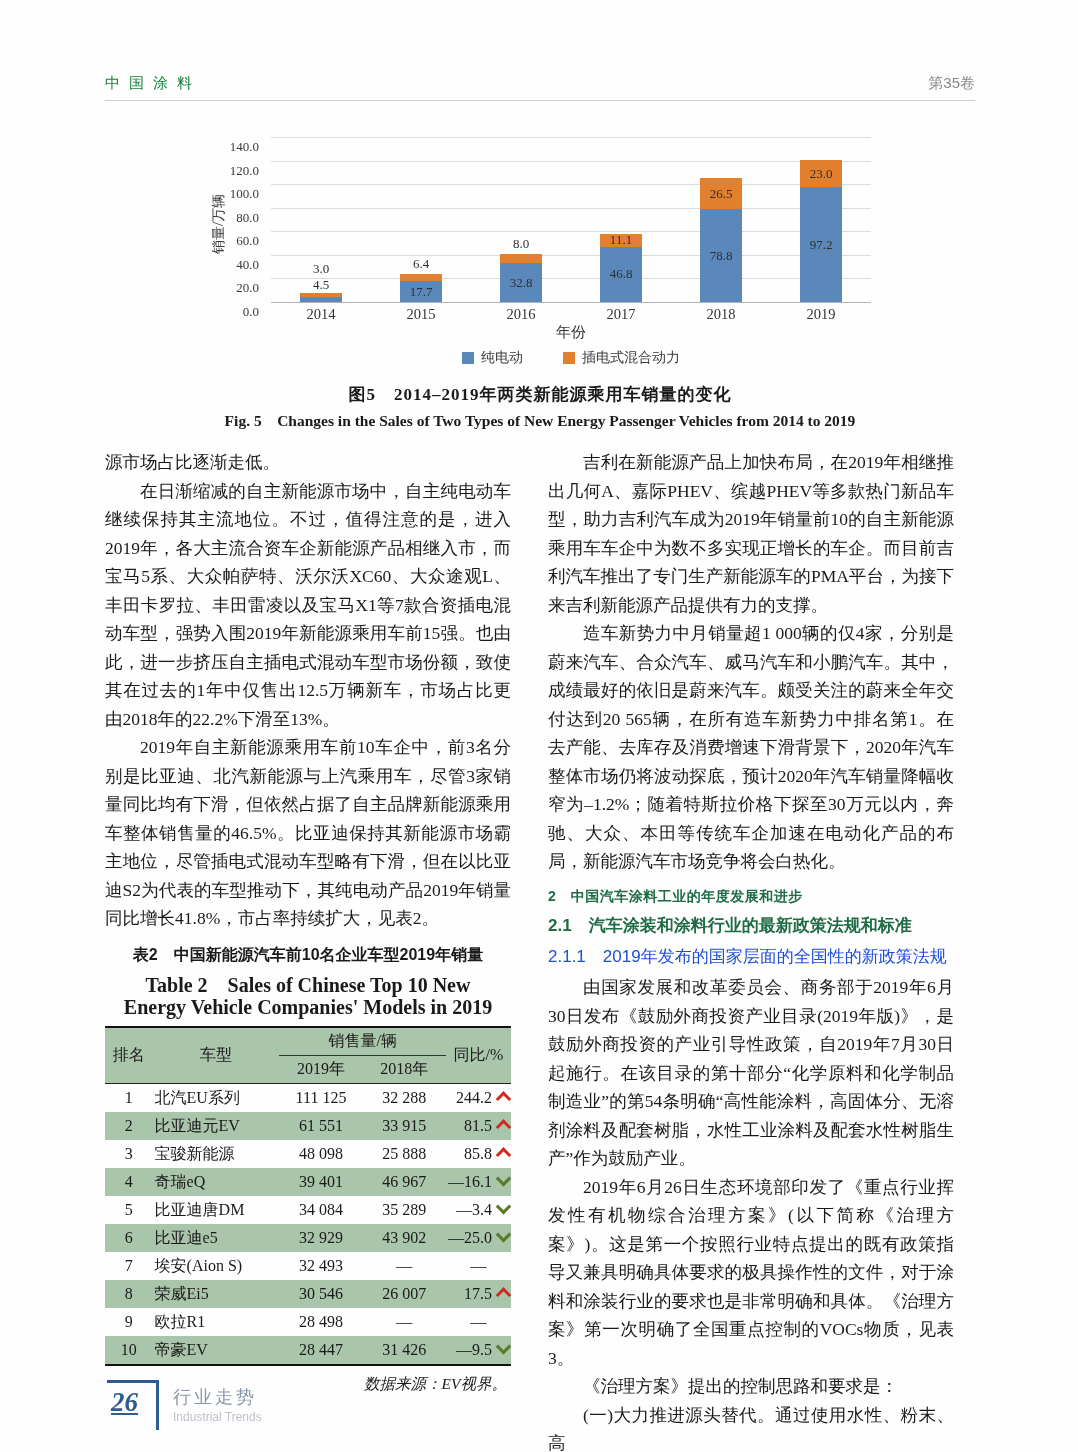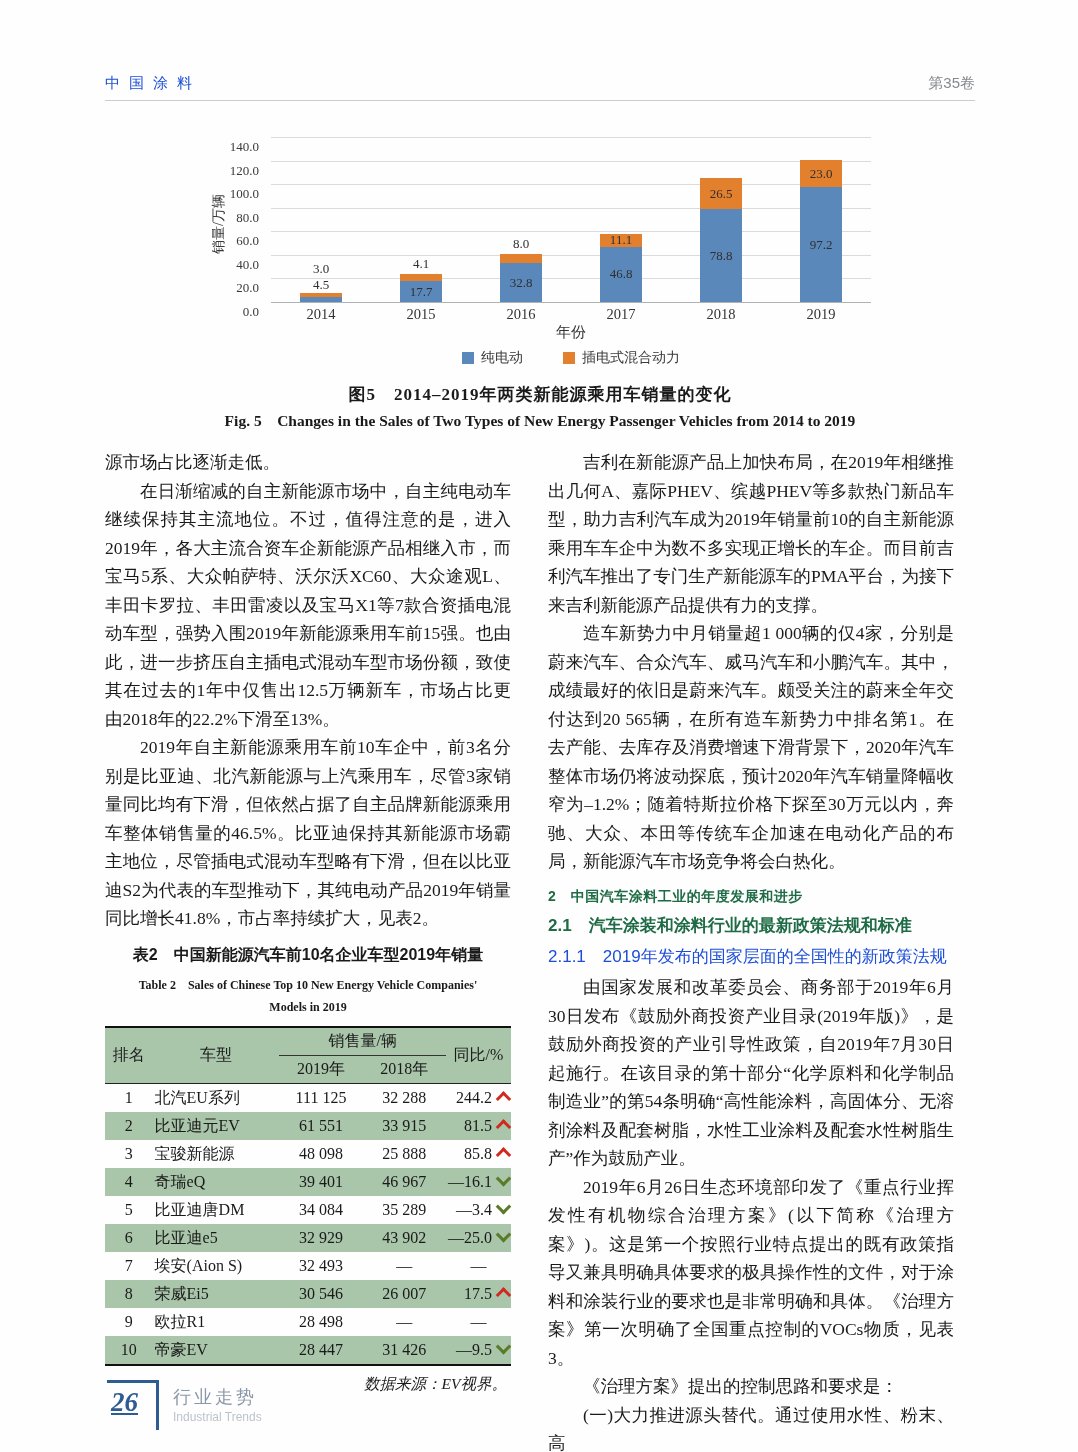--- a/index.html
+++ b/index.html
@@ -3,21 +3,21 @@
 <meta charset="utf-8">
 <style>
   html,body{margin:0;padding:0;background:#e8e8e8;}
   .page{position:relative;width:1078px;height:1452px;background:#fefefe;margin:0 auto;
         font-family:"Liberation Serif","DejaVu Serif",serif;color:#1a1a1a;overflow:hidden;}
   .content{padding:74px 103px 0 105px;}
 
   
   .runhead{display:flex;justify-content:space-between;align-items:flex-end;
            border-bottom:1px solid #c9cdcf;padding-bottom:7px;}
-  .rh-left{font-family:Liberation Mono, monospace;font-size:15px;letter-spacing:9px;color:#1d4ed8;}
+  .rh-left{font-family:Liberation Mono, monospace;font-size:15px;letter-spacing:9px;color:#15803d;}
   .rh-right{font-family:"Liberation Sans",sans-serif;font-size:15px;color:#85898d;}
 
   
   .figure{margin-top:26px;}
   .chart{position:relative;width:700px;height:246px;margin-left:88px;}
   .chart-ylabel{position:absolute;left:-4px;top:88px;transform:rotate(-90deg);transform-origin:center;
                 font-size:14px;color:#3a3a3a;white-space:nowrap;}
   .chart-yaxis{position:absolute;left:14px;top:10px;width:58px;height:165px;}
   .ytick{position:absolute;right:6px;margin-top:-8px;font-size:13px;color:#3a3a3a;}
   .chart-plot{position:absolute;left:78px;top:10px;width:600px;height:165px;border-bottom:1px solid #aeb2b5;}
@@ -37,21 +37,21 @@
   
   .columns{display:flex;gap:37px;margin-top:16px;}
   .col{width:406px;}
   .para{font-size:17.5px;line-height:28.5px;text-align:justify;}
   .para.ind{text-indent:2em;}
 
   
   .table-block{margin-top:12px;}
   .tbl-title-cn{text-align:center;font-family:"Liberation Sans",sans-serif;font-weight:bold;
                 font-size:16px;margin-bottom:8px;}
-  .tbl-title-en{text-align:center;font-weight:bold;font-size:12px;max-width:370px;margin:0 auto 8px auto;line-height:22px;}
+  .tbl-title-en{text-align:center;font-weight:bold;font-size:20px;max-width:370px;margin:0 auto 8px auto;line-height:22px;}
   table.dt{width:100%;border-collapse:collapse;border-top:2.5px solid #111;border-bottom:2.5px solid #111;
            font-size:16px;}
   table.dt thead{border-bottom:1.5px solid #222;}
   table.dt th{font-weight:normal;padding:3px 2px;}
   table.dt td{padding:2.5px 2px;line-height:23px;}
   .green{background:#a9c5aa;}
   th.group{border-bottom:1px solid #333;}
   td.c, th.c{text-align:center;}
   td.model{text-align:left;padding-left:10px;}
   td.yoy{text-align:right;padding-right:4px;white-space:nowrap;}
@@ -111,21 +111,21 @@
               <div class="seg" style="bottom: 0px; height: 5.30357px; background: rgb(91, 136, 187);"></div>
               <div class="seg" style="bottom: 5.30357px; height: 3.53571px; background: rgb(226, 128, 46);"></div>
               <div class="barlabel" style="bottom: 9px;">4.5</div>
               <div class="barlabel" style="bottom: 24.8393px;">3.0</div>
             </div>
             <div class="xtick" style="left: 0px; width: 100px;">2014</div>
             <div class="bar" style="left: 129px; width: 42px; height: 28.4036px;">
               <div class="seg" style="bottom: 0px; height: 20.8607px; background: rgb(91, 136, 187);"></div>
               <div class="seg" style="bottom: 20.8607px; height: 7.54286px; background: rgb(226, 128, 46);"></div>
               <div class="barlabel" style="bottom: 2.43036px;">17.7</div>
-              <div class="barlabel" style="bottom: 30.4036px;">4.1</div>
+              <div class="barlabel" style="bottom: 30.4036px;">6.4</div>
             </div>
             <div class="xtick" style="left: 100px; width: 100px;">2015</div>
             <div class="bar" style="left: 229px; width: 42px; height: 48.0857px;">
               <div class="seg" style="bottom: 0px; height: 38.6571px; background: rgb(91, 136, 187);"></div>
               <div class="seg" style="bottom: 38.6571px; height: 9.42857px; background: rgb(226, 128, 46);"></div>
               <div class="barlabel" style="bottom: 11.3286px;">32.8</div>
               <div class="barlabel" style="bottom: 50.0857px;">8.0</div>
             </div>
             <div class="xtick" style="left: 200px; width: 100px;">2016</div>
             <div class="bar" style="left: 329px; width: 42px; height: 68.2393px;">

